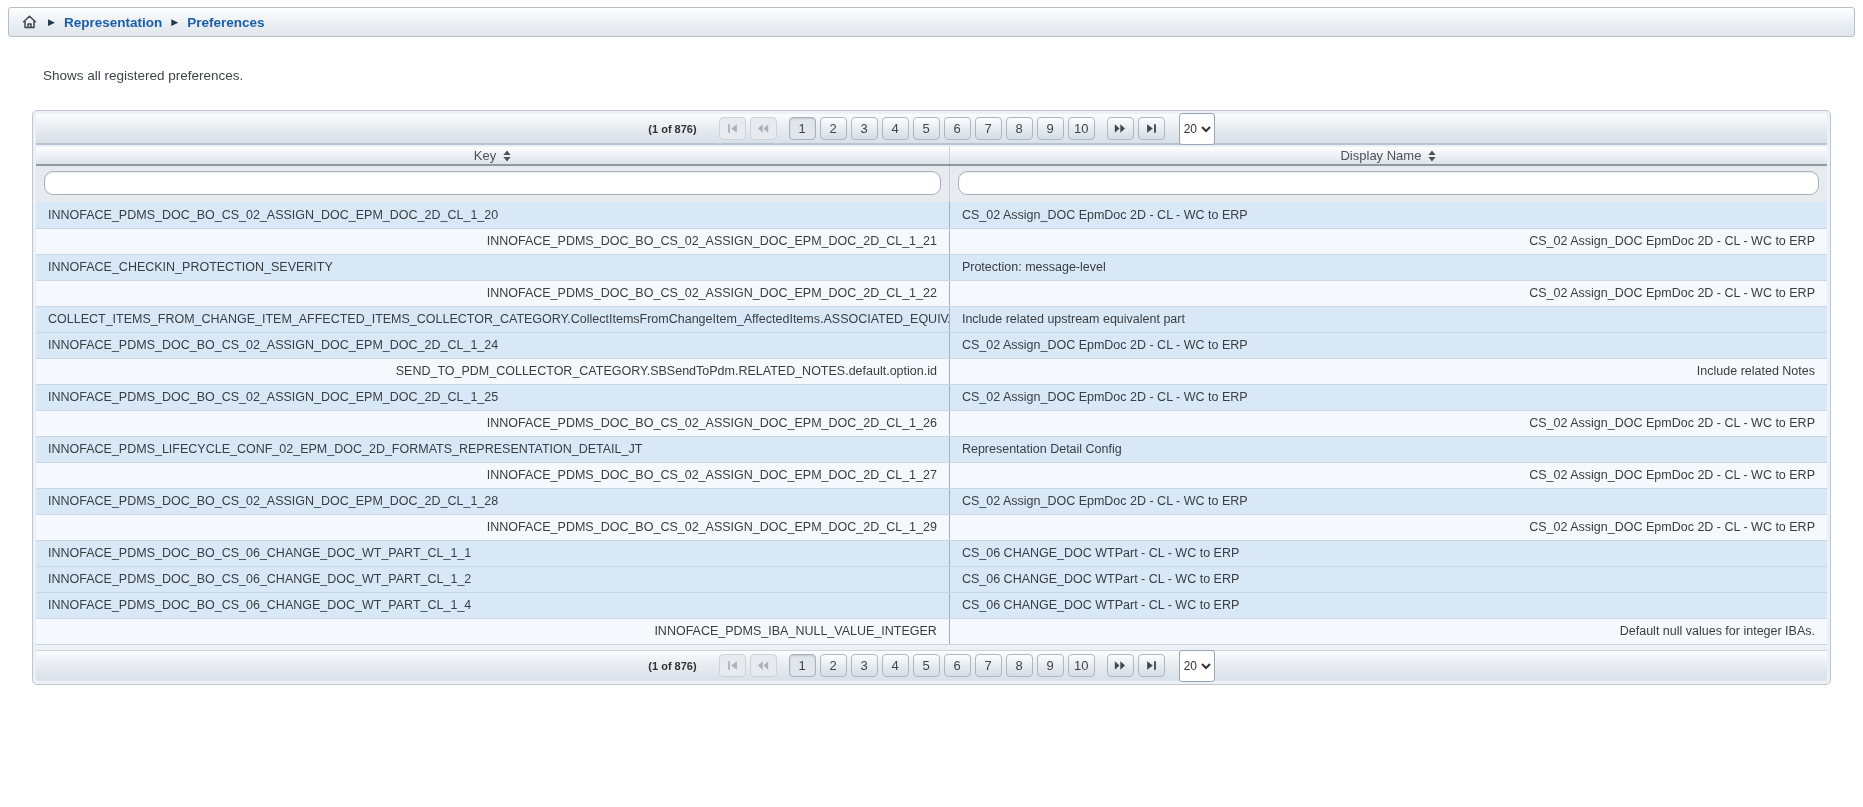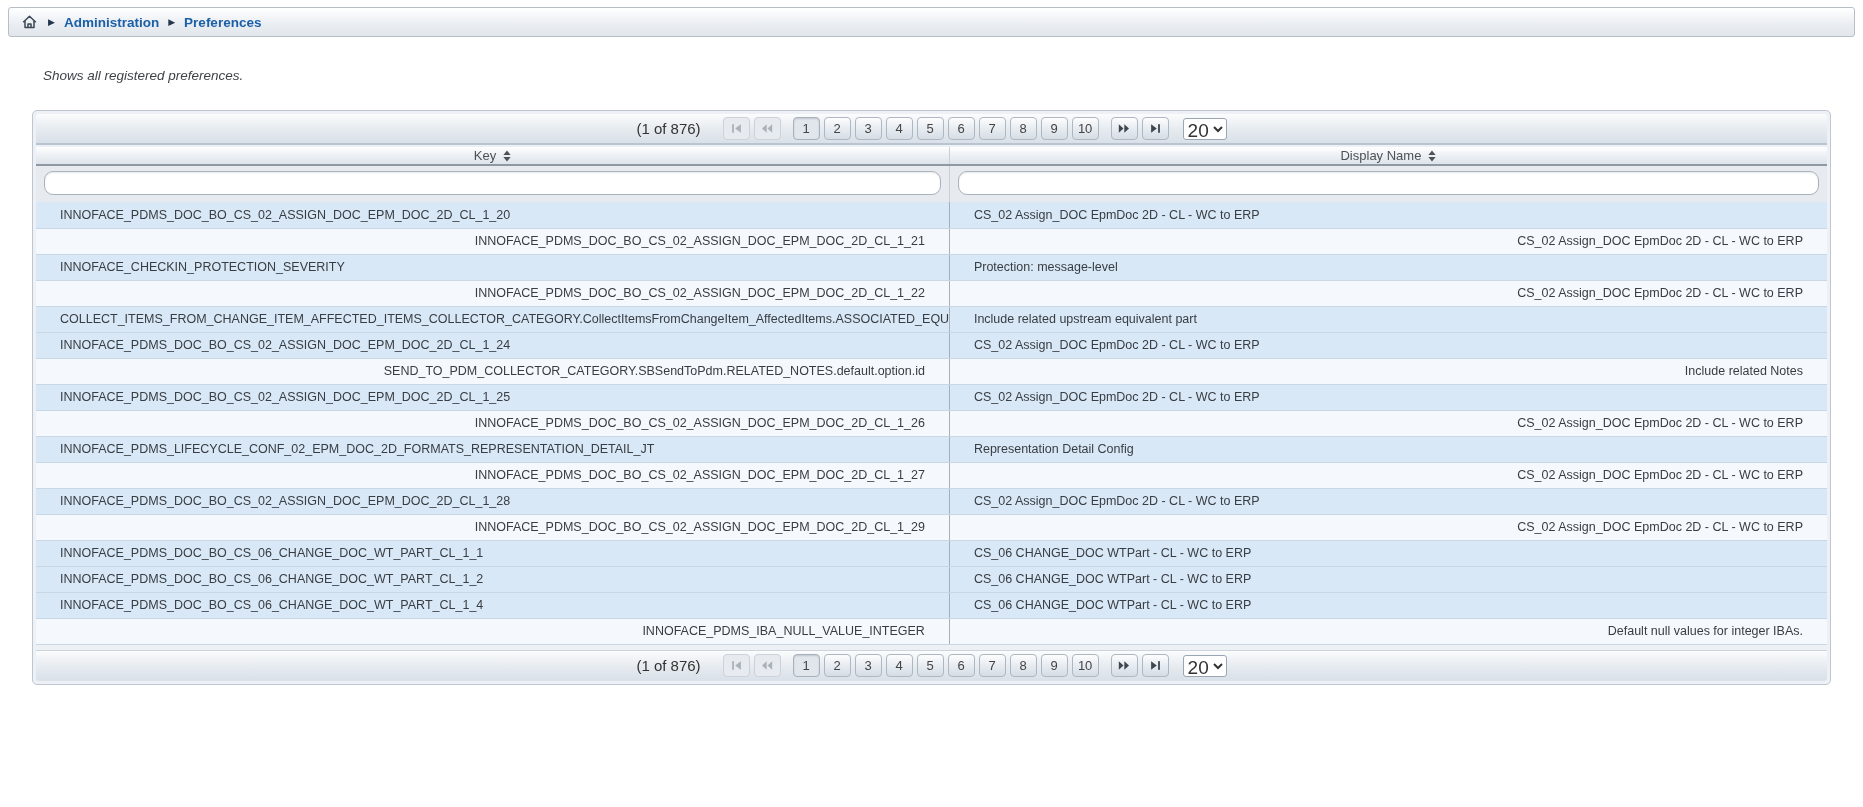--- a/index.html
+++ b/index.html
@@ -9,76 +9,76 @@
   
   .breadcrumb { margin:7px 8px 0; height:30px; display:flex; align-items:center;
     padding:0 12px; background:linear-gradient(#ffffff,#e9edf2 60%,#e2e7ec);
     border:1px solid #b6bec7; border-radius:3px; }
   .crumb-home { display:flex; align-items:center; margin-right:10px; cursor:pointer; }
   .crumb-sep { color:#22364c; font-size:9px; margin:0 9px 0 0; line-height:1; }
   .crumb-link { color:#1b5fa8; font-weight:bold; font-size:13.5px; text-decoration:none;
     margin-right:9px; cursor:pointer; }
 
   
-  .description { margin:31px 0 27px 43px; font-size:13.5px; color:#3f4348;font-style:italic; }
+  .description { margin:31px 0 27px 43px; font-size:13.5px; color:#3f4348; }
 
   
   .panel { margin:0 32px; background:#edf1f5; border:1px solid #bec7d1; border-radius:5px; padding:3px; }
 
   
   .paginator { height:31px; display:flex; align-items:center; justify-content:center;
     background:linear-gradient(#fbfcfd,#e5eaef 55%,#d9e0e8); }
   .paginator.top { border-radius:3px 3px 0 0; border-bottom:2px solid #b9c4d1; margin-bottom:2px; }
   .paginator.bottom { border-radius:0 0 3px 3px; border-top:1px solid #cdd4db; margin-top:5px; }
-  .pg-status { font-weight:normal; font-size:15px; color:#333; margin-right:20px; }
+  .pg-status { font-weight:bold; font-size:11px; color:#333; margin-right:20px; }
   .pg-btn { min-width:27px; height:23px; display:inline-flex; align-items:center; justify-content:center;
     border:1px solid #aeb8c2; border-radius:4px; margin:0 2px; padding:0 4px;
     background:linear-gradient(#fdfdfe,#e7ecf1 50%,#d5dde5); cursor:pointer;
     font-family:inherit; font-size:13px; color:#444; }
   .pg-btn svg { display:block; }
   .pg-btn svg path, .pg-btn svg rect { fill:#3f464d; }
   .pg-btn.disabled { background:#e7eaee; border-color:#ccd2d9; cursor:default; }
   .pg-btn.disabled svg path, .pg-btn.disabled svg rect { fill:#a9b2bb; }
   .pg-btn.active { background:#e0e6ec; box-shadow:inset 0 1px 2px rgba(0,0,0,.14); border-color:#a8b2bc; }
   .pg-pages { display:inline-flex; margin:0 8px; }
-  .pg-select { margin-left:12px; height:22px; font-size:19px; font-family:inherit; color:#333;
+  .pg-select { margin-left:12px; height:32px; font-size:12px; font-family:inherit; color:#333;
     border:1px solid #9aa6b1; border-radius:3px; background:#fff; }
 
   
   table.prefs { width:100%; border-collapse:collapse; table-layout:fixed; }
   th.header-cell { height:15px; background:linear-gradient(#ffffff,#eef1f5 45%,#dde4eb);
     border-bottom:2px solid #9099a2; font-size:13px; font-weight:normal; color:#4c5258;
     text-align:center; cursor:pointer; }
   th.header-cell + th.header-cell { border-left:1px solid #c8cfd7; }
   .hdr-inner { display:inline-flex; align-items:center; gap:7px; }
   .sort-icon path { fill:#4c5258; }
   td.filter-cell { background:#e7ebf0; padding:5px 8px 7px; }
   td.filter-cell + td.filter-cell { border-left:1px solid #c8cfd7; }
   .filter-input { width:100%; height:24px; border:1px solid #a9b3bd; border-radius:9px;
     box-shadow:inset 0 1px 2px rgba(0,0,0,.09); outline:none; padding:0 9px;
     font-size:13px; font-family:inherit; background:#fff; }
-  tbody.prefs-body td { height:26px; padding:0 24px; font-size:12.5px; color:#383d43;
+  tbody.prefs-body td { height:26px; padding:0 12px; font-size:12.5px; color:#383d43;
     white-space:nowrap; overflow:hidden; border-bottom:1px solid #c9d6e3; }
   tbody.prefs-body td.key-cell { border-right:1px solid #a7aeb6; }
   tr.odd  td { background:#d9e8f6; }
   tr.even td { background:#f5f9fd;text-align:right; }
   .col-key { width:51%; }
   .col-name { width:49%; }
 </style>
 </head>
 <body>
 
 <div class="breadcrumb">
   <span class="crumb-home">
     <svg width="17" height="16" viewBox="0 0 17 16">
       <path d="M2.2 8.2 L8.5 2.3 L14.8 8.2 M4 6.8 V13.6 H13 V6.8 M7 13.6 V10 H10 V13.6" stroke="#3b4754" stroke-width="1.5" fill="none" stroke-linejoin="round"></path>
     </svg>
   </span>
   <span class="crumb-sep">▶</span>
-  <a class="crumb-link">Administration</a>
+  <a class="crumb-link">Representation</a>
   <span class="crumb-sep">▶</span>
   <a class="crumb-link">Preferences</a>
 </div>
 
 <div class="description">Shows all registered preferences.</div>
 
 <div class="panel">
 
   <div class="paginator top">
       <span class="pg-status">(1 of 876)</span>

